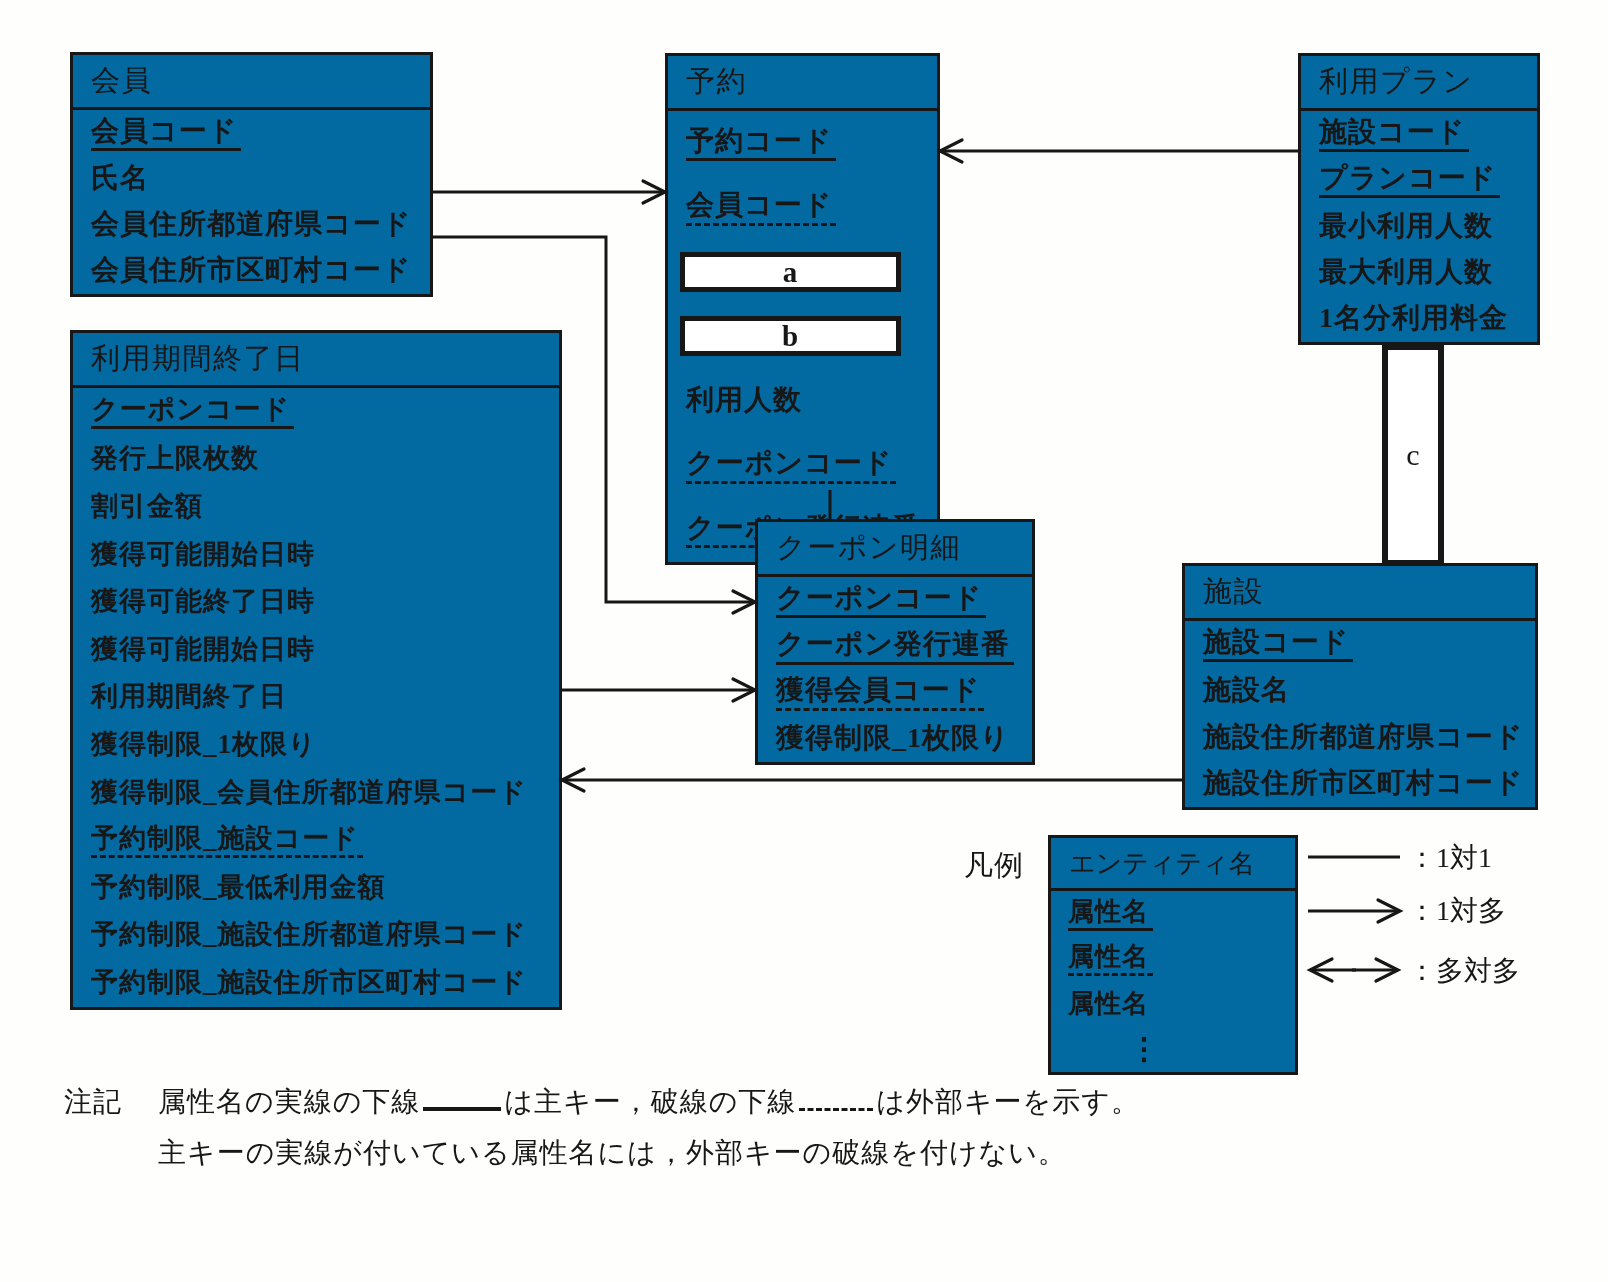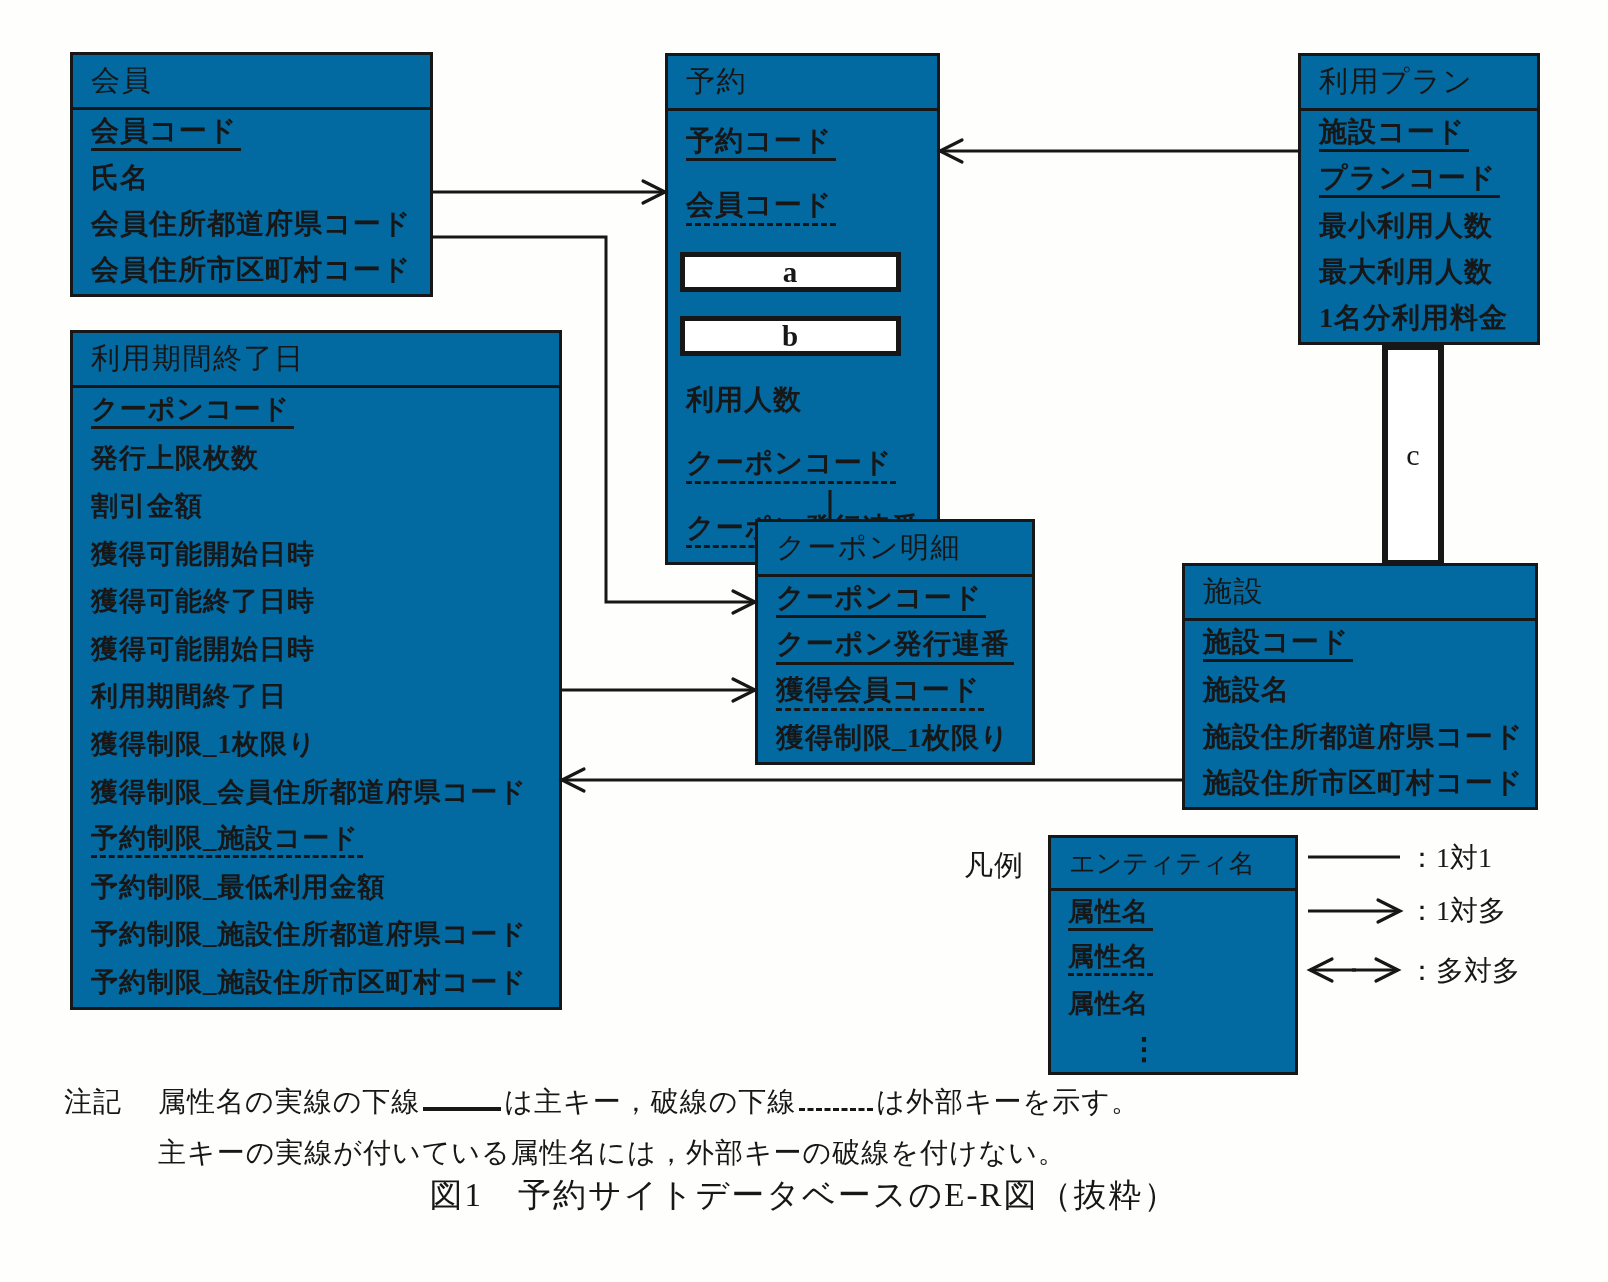--- a/index.html
+++ b/index.html
@@ -269,15 +269,14 @@
   <div class="leg-label" id="leg-label-0">：1対1</div>
   <div class="leg-label" id="leg-label-1">：1対多</div>
   <div class="leg-label" id="leg-label-2">：多対多</div>
 
   <div class="note-text" id="note-label">注記</div>
   <div class="note-text" id="note-line2">主キーの実線が付いている属性名には，外部キーの破線を付けない。</div>
   <div class="note-text" id="note-line1">
     <span>属性名の実線の下線</span><span class="sample-solid"></span><span>は主キー，破線の下線</span><span class="sample-dashed"></span><span>は外部キーを示す。</span>
   </div>
 
-  <div id="caption">図1　予約サイトデータベースのE-R図（抜粋）</div>
 
 </div>
 
 </body></html>

